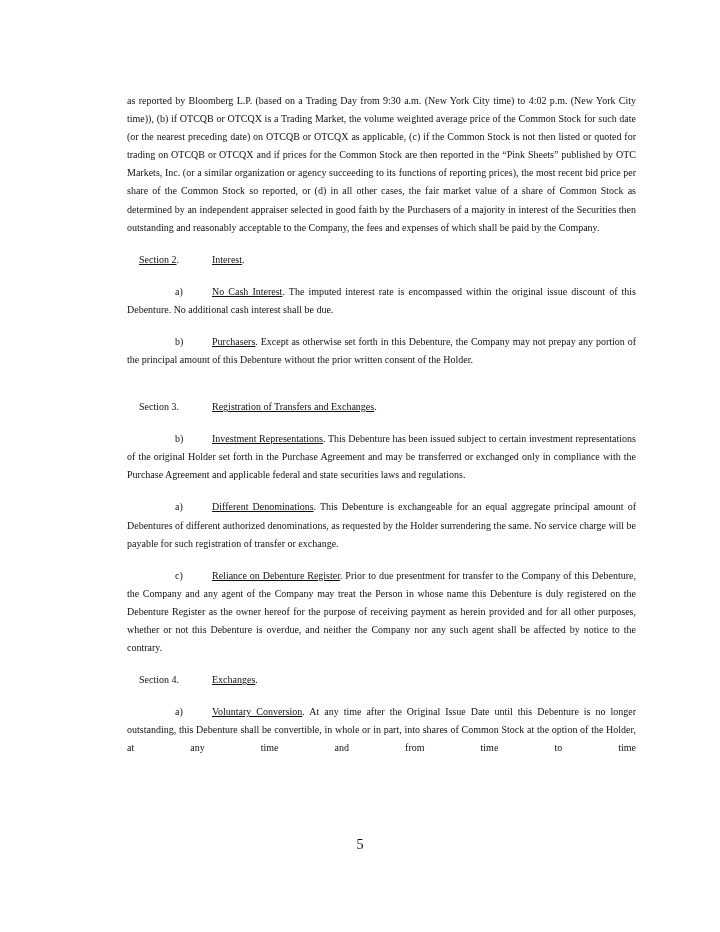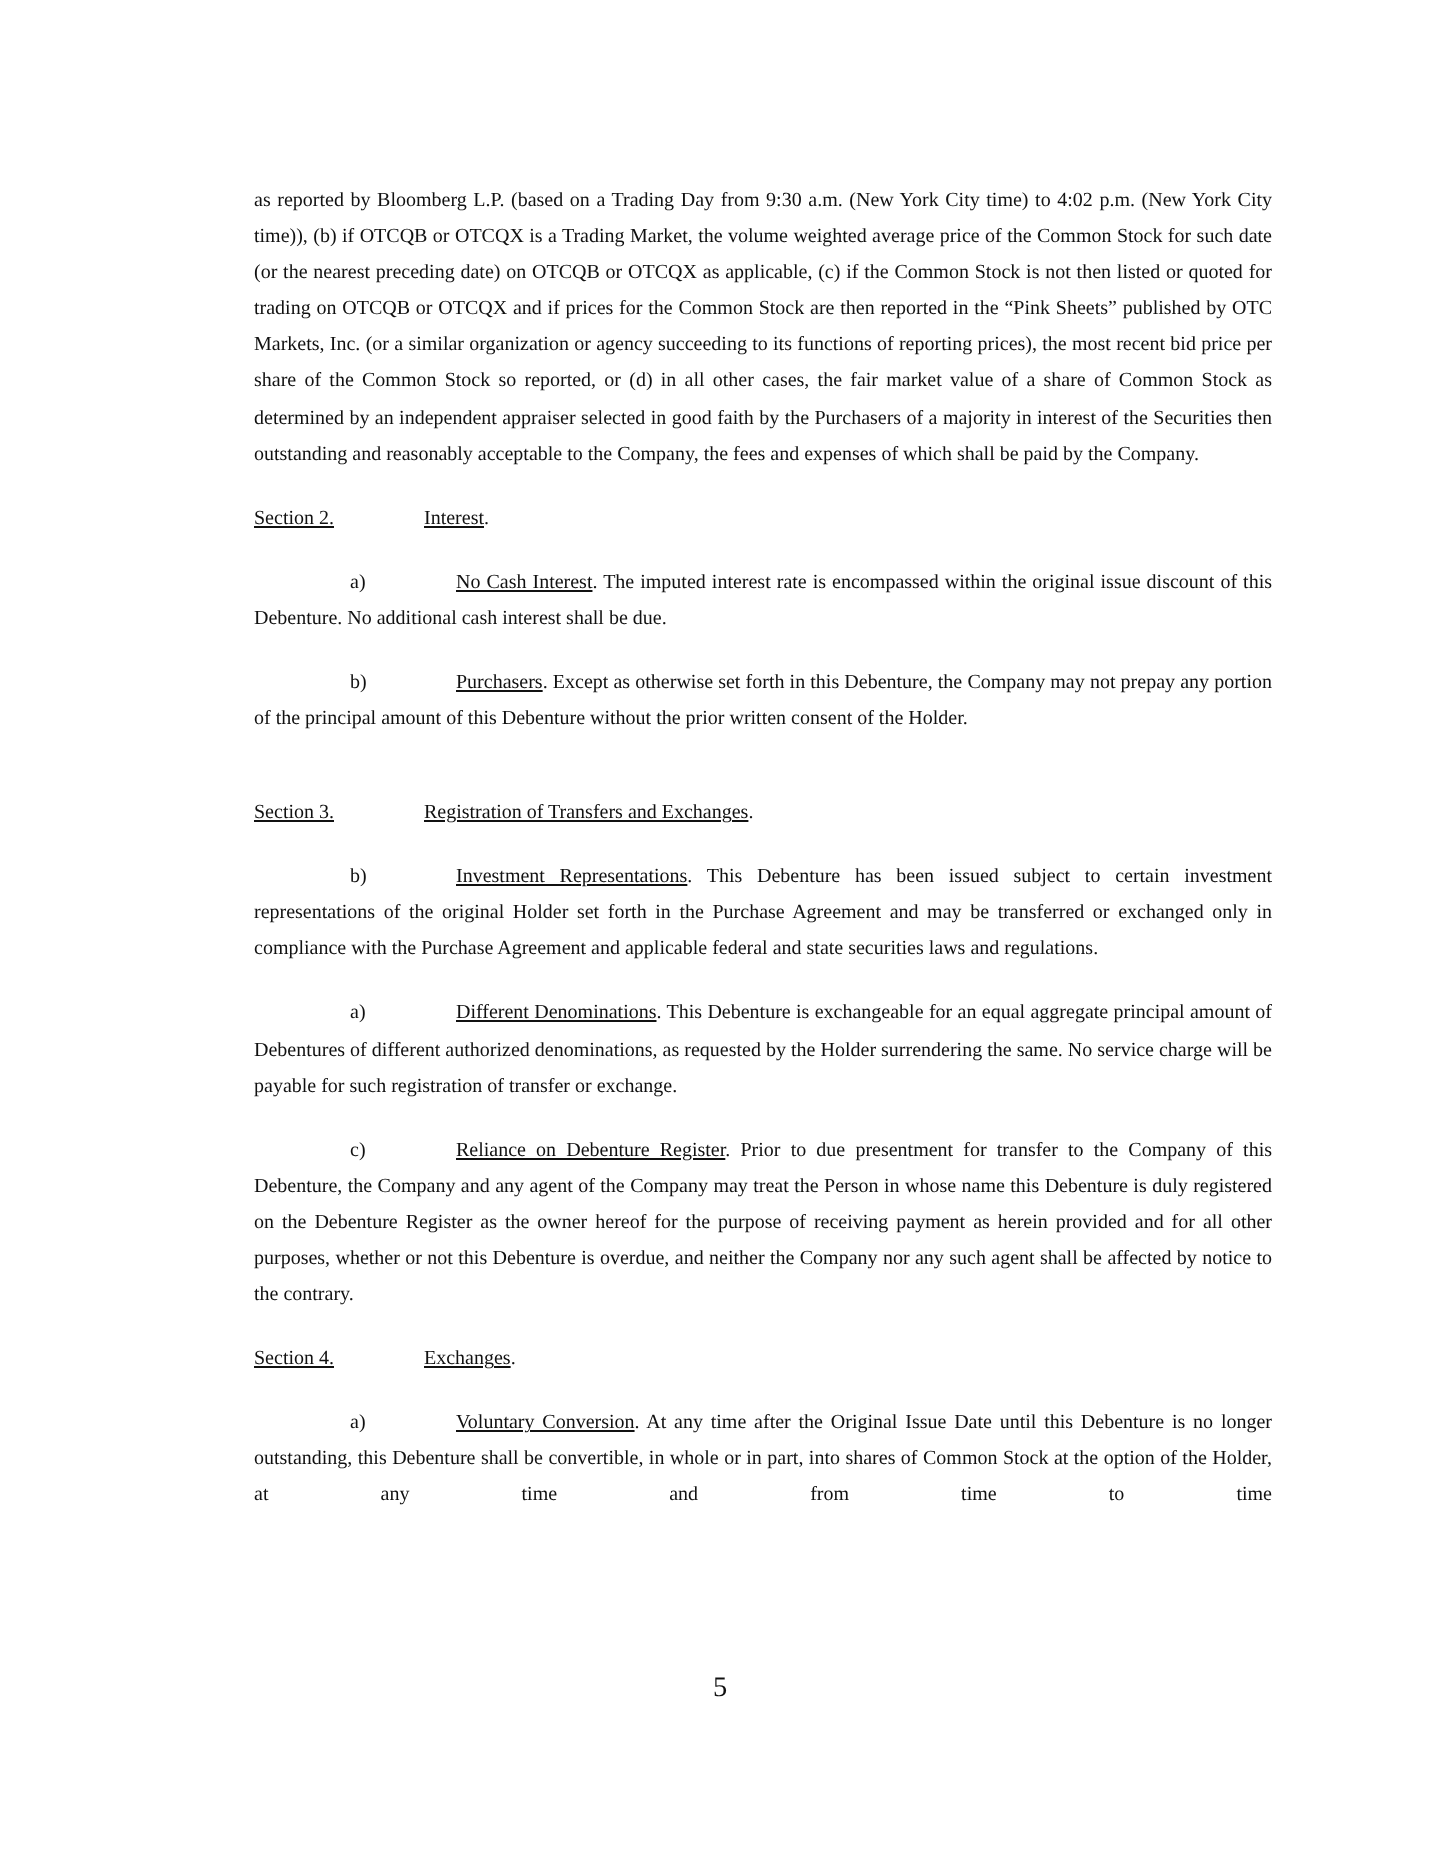--- a/index.html
+++ b/index.html
@@ -28,34 +28,33 @@
       text-align: justify;
     }
     .para { margin-bottom: 14px; }
     .section-heading {
       margin: 0 0 14px 0;
       position: relative;
       height: 18px;
     }
     .section-heading .num {
       position: absolute;
-      left: 0;
-      text-decoration: underline;
+      left: 12px;
     }
     .section-heading .title {
       position: absolute;
       left: 85px;
     }
     .section-heading .title u { text-decoration: underline; }
     .clause .lbl {
       display: inline-block;
       width: 37px;
       margin-left: 48px;
     }
-    .clause .head { text-decoration: underline; margin-left: 16px; }
+    .clause .head { text-decoration: underline; }
     .page-number {
       position: absolute;
       left: 0;
       width: 720px;
       top: 836px;
       text-align: center;
       font-size: 14.2px;
       font-family: "Liberation Serif", "DejaVu Serif", serif;
     }
   </style>

